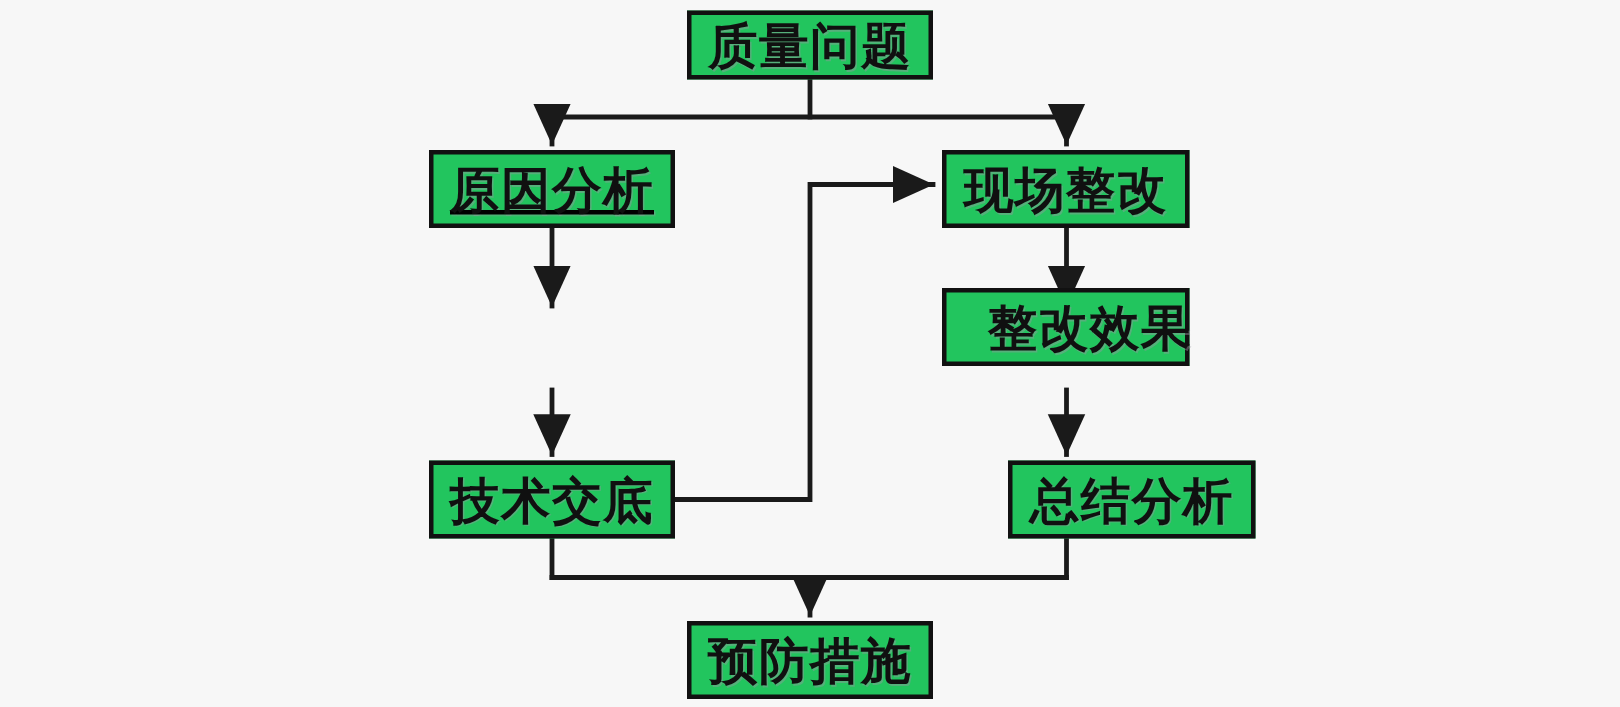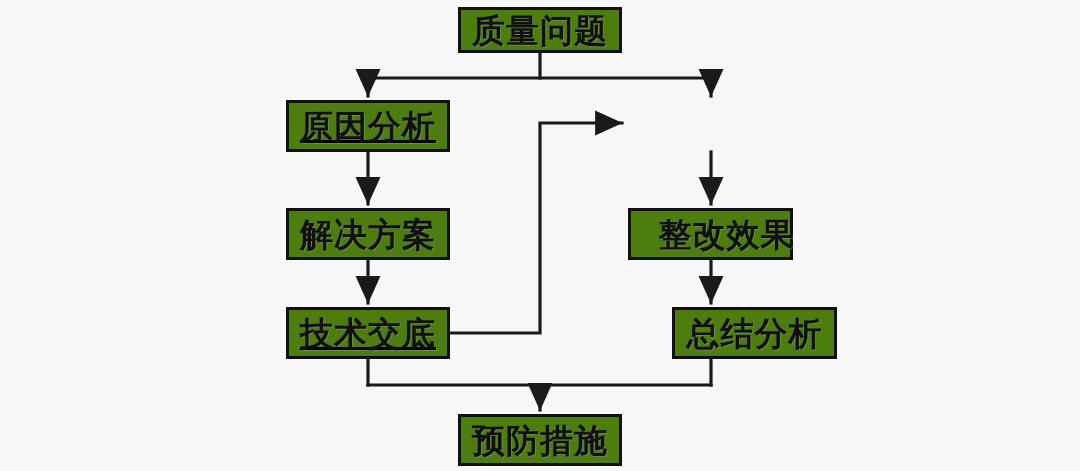--- a/index.html
+++ b/index.html
@@ -21,43 +21,43 @@
   #edge-layer {
     position: absolute;
     left: 0;
     top: 0;
     width: 1080px;
     height: 471px;
   }
   .node {
     position: absolute;
     box-sizing: border-box;
-    background: #4d7c0f;
+    background: #22c55e;
     border: 3px solid #111111;
     display: flex;
     align-items: center;
     justify-content: center;
     text-align: right;
   }
   .node-label {
     font-family: "DejaVu Sans", "Liberation Sans", sans-serif;
     font-weight: 700;
     font-size: 33px;
     line-height: 1;
     color: #101010;
     letter-spacing: 1px;
     white-space: nowrap;
     text-shadow: 1px 1px 0 rgba(150,150,160,0.45);
   }
   #node-quality-issue   { left: 458px; top: 7px;   width: 164px; height: 46px; }
   #node-cause-analysis  { left: 286px; top: 100px; width: 164px; height: 52px; text-decoration: underline; }
   #node-solution        { left: 286px; top: 208px; width: 164px; height: 52px; }
-  #node-tech-briefing   { left: 286px; top: 307px; width: 164px; height: 52px; text-decoration: underline; }
+  #node-tech-briefing   { left: 286px; top: 307px; width: 164px; height: 52px; }
   #node-onsite-rectify  { left: 628px; top: 100px; width: 165px; height: 52px; }
-  #node-rectify-effect  { left: 628px; top: 208px; width: 165px; height: 52px; padding-left: 32px; }
+  #node-rectify-effect  { left: 628px; top: 192px; width: 165px; height: 52px; padding-left: 32px; }
   #node-summary         { left: 628px; top: 307px; width: 165px; height: 52px; margin-left: 44px; }
   #node-prevention      { left: 458px; top: 414px; width: 164px; height: 52px; }
 </style>
 </head>
 <body>
 
 <div id="flowchart-root">
 
   <svg id="edge-layer" viewBox="0 0 1080 471" xmlns="http://www.w3.org/2000/svg">
     <defs>
@@ -89,28 +89,28 @@
   </svg>
 
   <div class="node" id="node-quality-issue">
     <span class="node-label">质量问题</span>
   </div>
 
   <div class="node" id="node-cause-analysis">
     <span class="node-label">原因分析</span>
   </div>
 
-  <div class="node" id="node-solution">
-    <span class="node-label">解决方案</span>
-  </div>
 
   <div class="node" id="node-tech-briefing">
     <span class="node-label">技术交底</span>
   </div>
 
+  <div class="node" id="node-onsite-rectify">
+    <span class="node-label">现场整改</span>
+  </div>
 
   <div class="node" id="node-rectify-effect">
     <span class="node-label">整改效果</span>
   </div>
 
   <div class="node" id="node-summary">
     <span class="node-label">总结分析</span>
   </div>
 
   <div class="node" id="node-prevention">

